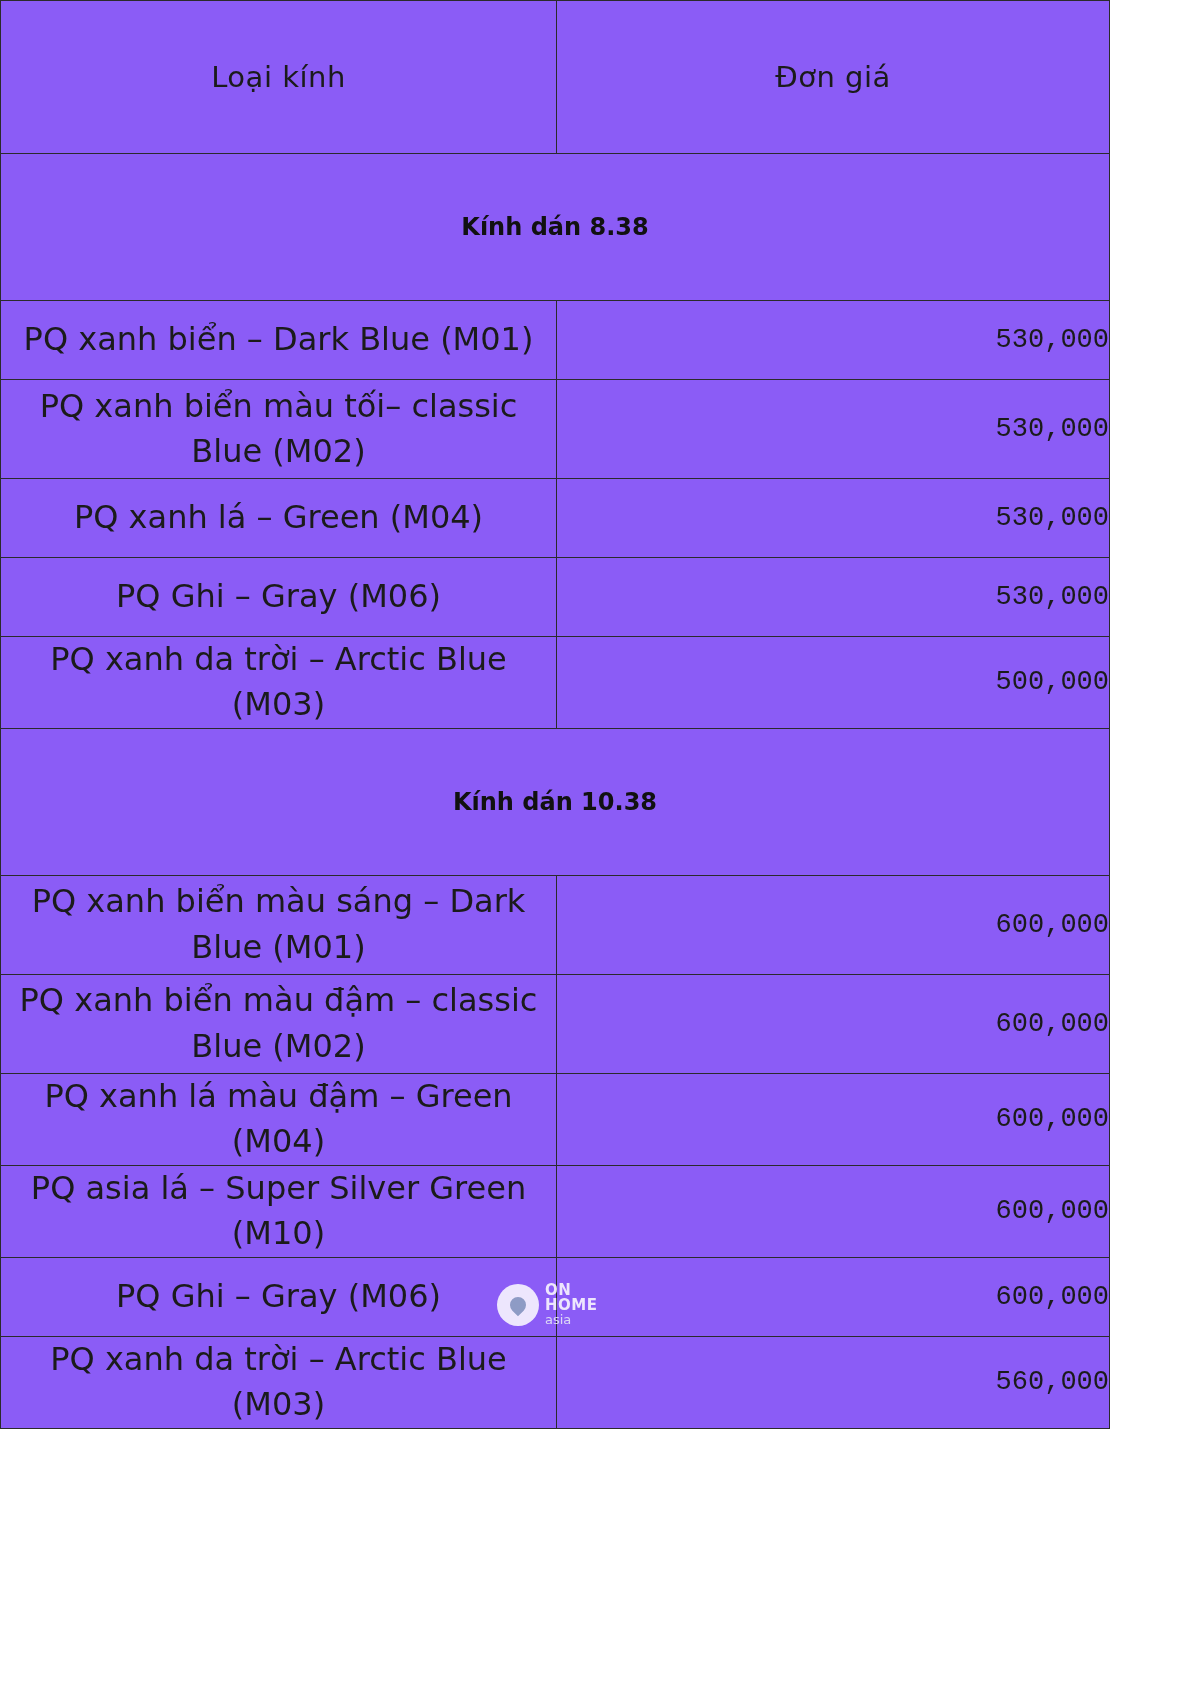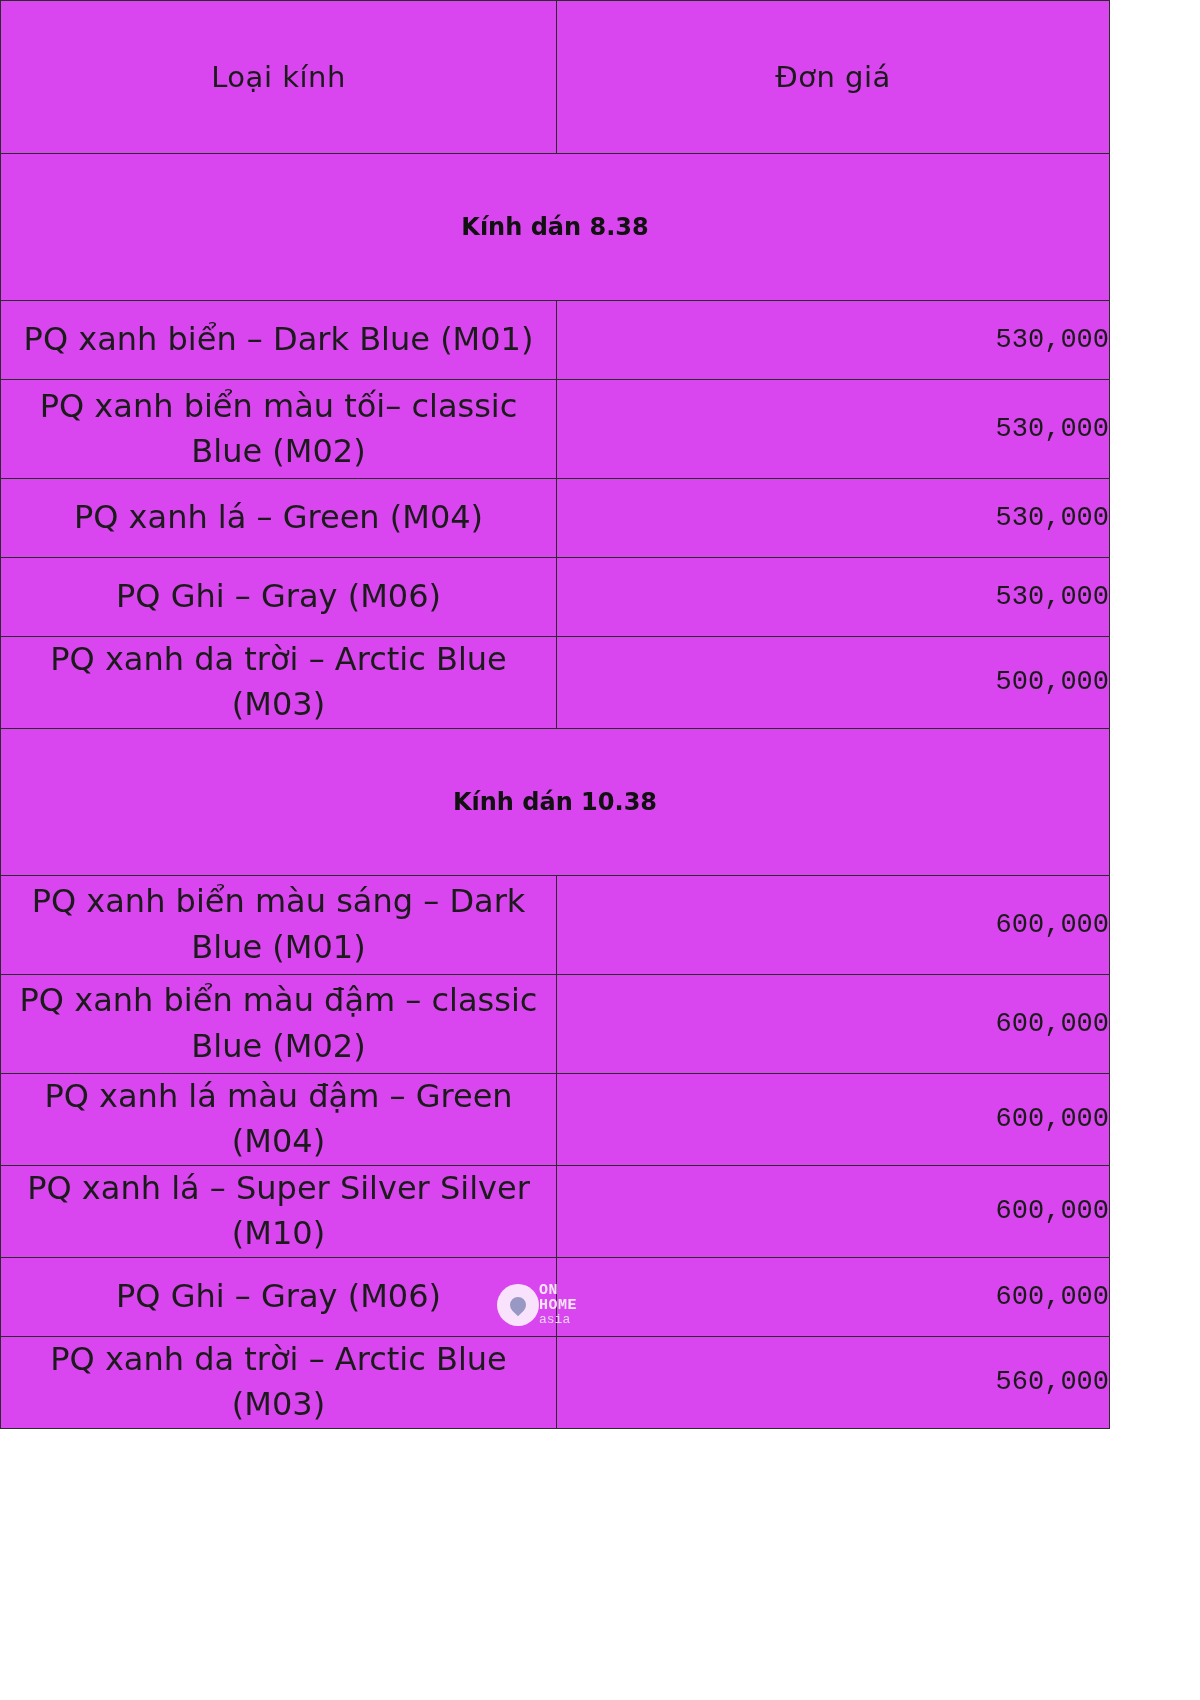--- a/index.html
+++ b/index.html
@@ -21,21 +21,21 @@
   }
   table.price-table {
     border-collapse: collapse;
     width: 1109px;
     table-layout: fixed;
     background: #dce6f1;
   }
   table.price-table td,
   table.price-table th {
     border: 1px solid #2b2b2b;
-    background: #d946ef;
+    background: #8b5cf6;
     padding: 0;
   }
   col.c-name { width: 556px; }
   col.c-price { width: 553px; }
 
   .hdr-cell {
     height: 152px;
     text-align: center;
     vertical-align: middle;
     font-size: 29px;
@@ -75,23 +75,23 @@
   tr.r-two .name-cell,
   tr.r-two .price-cell { height: 98px; }
 
   
   .watermark {
     position: absolute;
     left: 497px;
     top: 1283px;
     display: flex;
     align-items: center;
+    gap: 6px;
     opacity: 0.85;
     pointer-events: none;
-    font-family: Liberation Mono, monospace;
   }
   .wm-mark {
     width: 42px;
     height: 42px;
     border-radius: 50%;
     background: #ffffff;
     display: flex;
     align-items: center;
     justify-content: center;
   }
@@ -168,21 +168,21 @@
       </tr>
       <tr class="r-two">
         <td class="name-cell">PQ xanh biển màu đậm – classic Blue (M02)</td>
         <td class="price-cell">600,000</td>
       </tr>
       <tr class="r-one">
         <td class="name-cell">PQ xanh lá màu  đậm – Green (M04)</td>
         <td class="price-cell">600,000</td>
       </tr>
       <tr class="r-one">
-        <td class="name-cell">PQ xanh lá – Super Silver Silver (M10)</td>
+        <td class="name-cell">PQ asia lá – Super Silver Green (M10)</td>
         <td class="price-cell">600,000</td>
       </tr>
       <tr class="r-one">
         <td class="name-cell">PQ Ghi – Gray (M06)</td>
         <td class="price-cell">600,000</td>
       </tr>
       <tr class="r-one">
         <td class="name-cell">PQ xanh da trời – Arctic Blue (M03)</td>
         <td class="price-cell">560,000</td>
       </tr>

